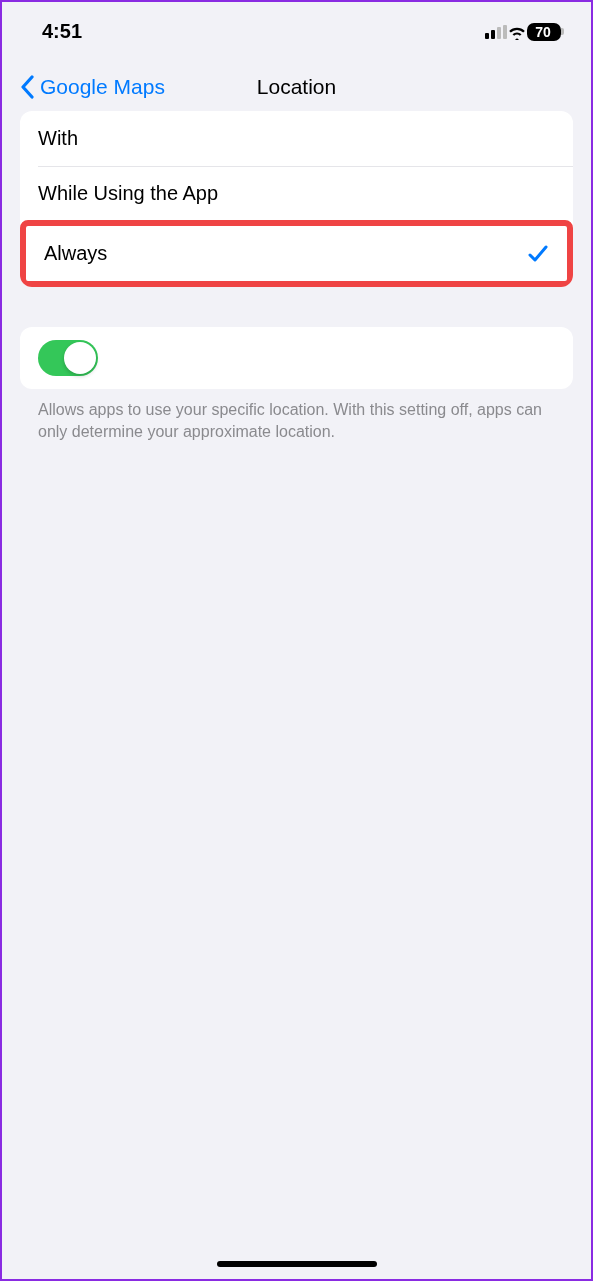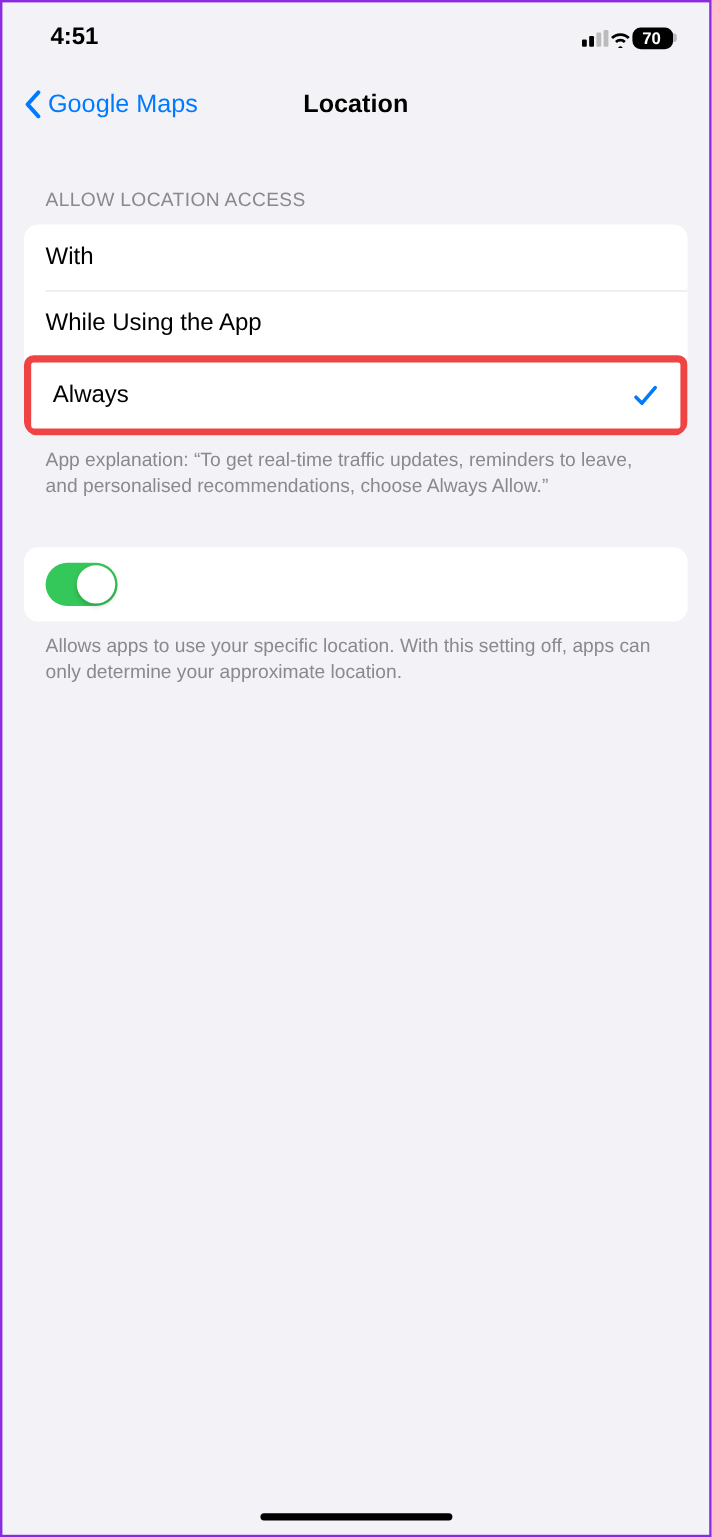--- a/index.html
+++ b/index.html
@@ -91,21 +91,21 @@
     }
     .chevron-left {
       width: 16px;
       height: 24px;
     }
     .nav-title {
       position: absolute;
       left: 50%;
       transform: translateX(-50%);
       font-size: 21px;
-      font-weight: 700;
+      font-weight: 400;
       color: #000;
     }
     .content {
       padding: 0 18px;
     }
     .section-header {
       font-size: 16px;
       color: #8a8a8e;
       padding: 48px 18px 10px 18px;
       letter-spacing: 0.3px;
@@ -220,38 +220,36 @@
   <div class="back-button">
     <svg class="chevron-left" viewBox="0 0 16 24">
       <path d="M12 2 L3 12 L12 22" stroke="#007aff" stroke-width="3.2" fill="none" stroke-linecap="round" stroke-linejoin="round"></path>
     </svg>
     <span>Google Maps</span>
   </div>
   <div class="nav-title">Location</div>
 </div>
 
 <div class="content">
-  <div class="section-header">ALLOW LOCATION ACCESS</div>
 
   <div class="list-group">
     <div class="list-item">
       <span>With</span>
     </div>
     <div class="list-item">
       <span>While Using the App</span>
     </div>
     <div class="list-item highlight">
       <span>Always</span>
       <svg class="checkmark" viewBox="0 0 22 22">
         <path d="M3 12 L8 17 L19 4" stroke="#007aff" stroke-width="3" fill="none" stroke-linecap="round" stroke-linejoin="round"></path>
       </svg>
     </div>
   </div>
 
-  <div class="footer-text">App explanation: “To get real-time traffic updates, reminders to leave, and personalised recommendations, choose Always Allow.”</div>
 
   <div class="toggle-group">
     <div class="toggle-row">
       <div class="switch">
         <div class="switch-knob"></div>
       </div>
     </div>
   </div>
 
   <div class="footer-text">Allows apps to use your specific location. With this setting off, apps can only determine your approximate location.</div>

